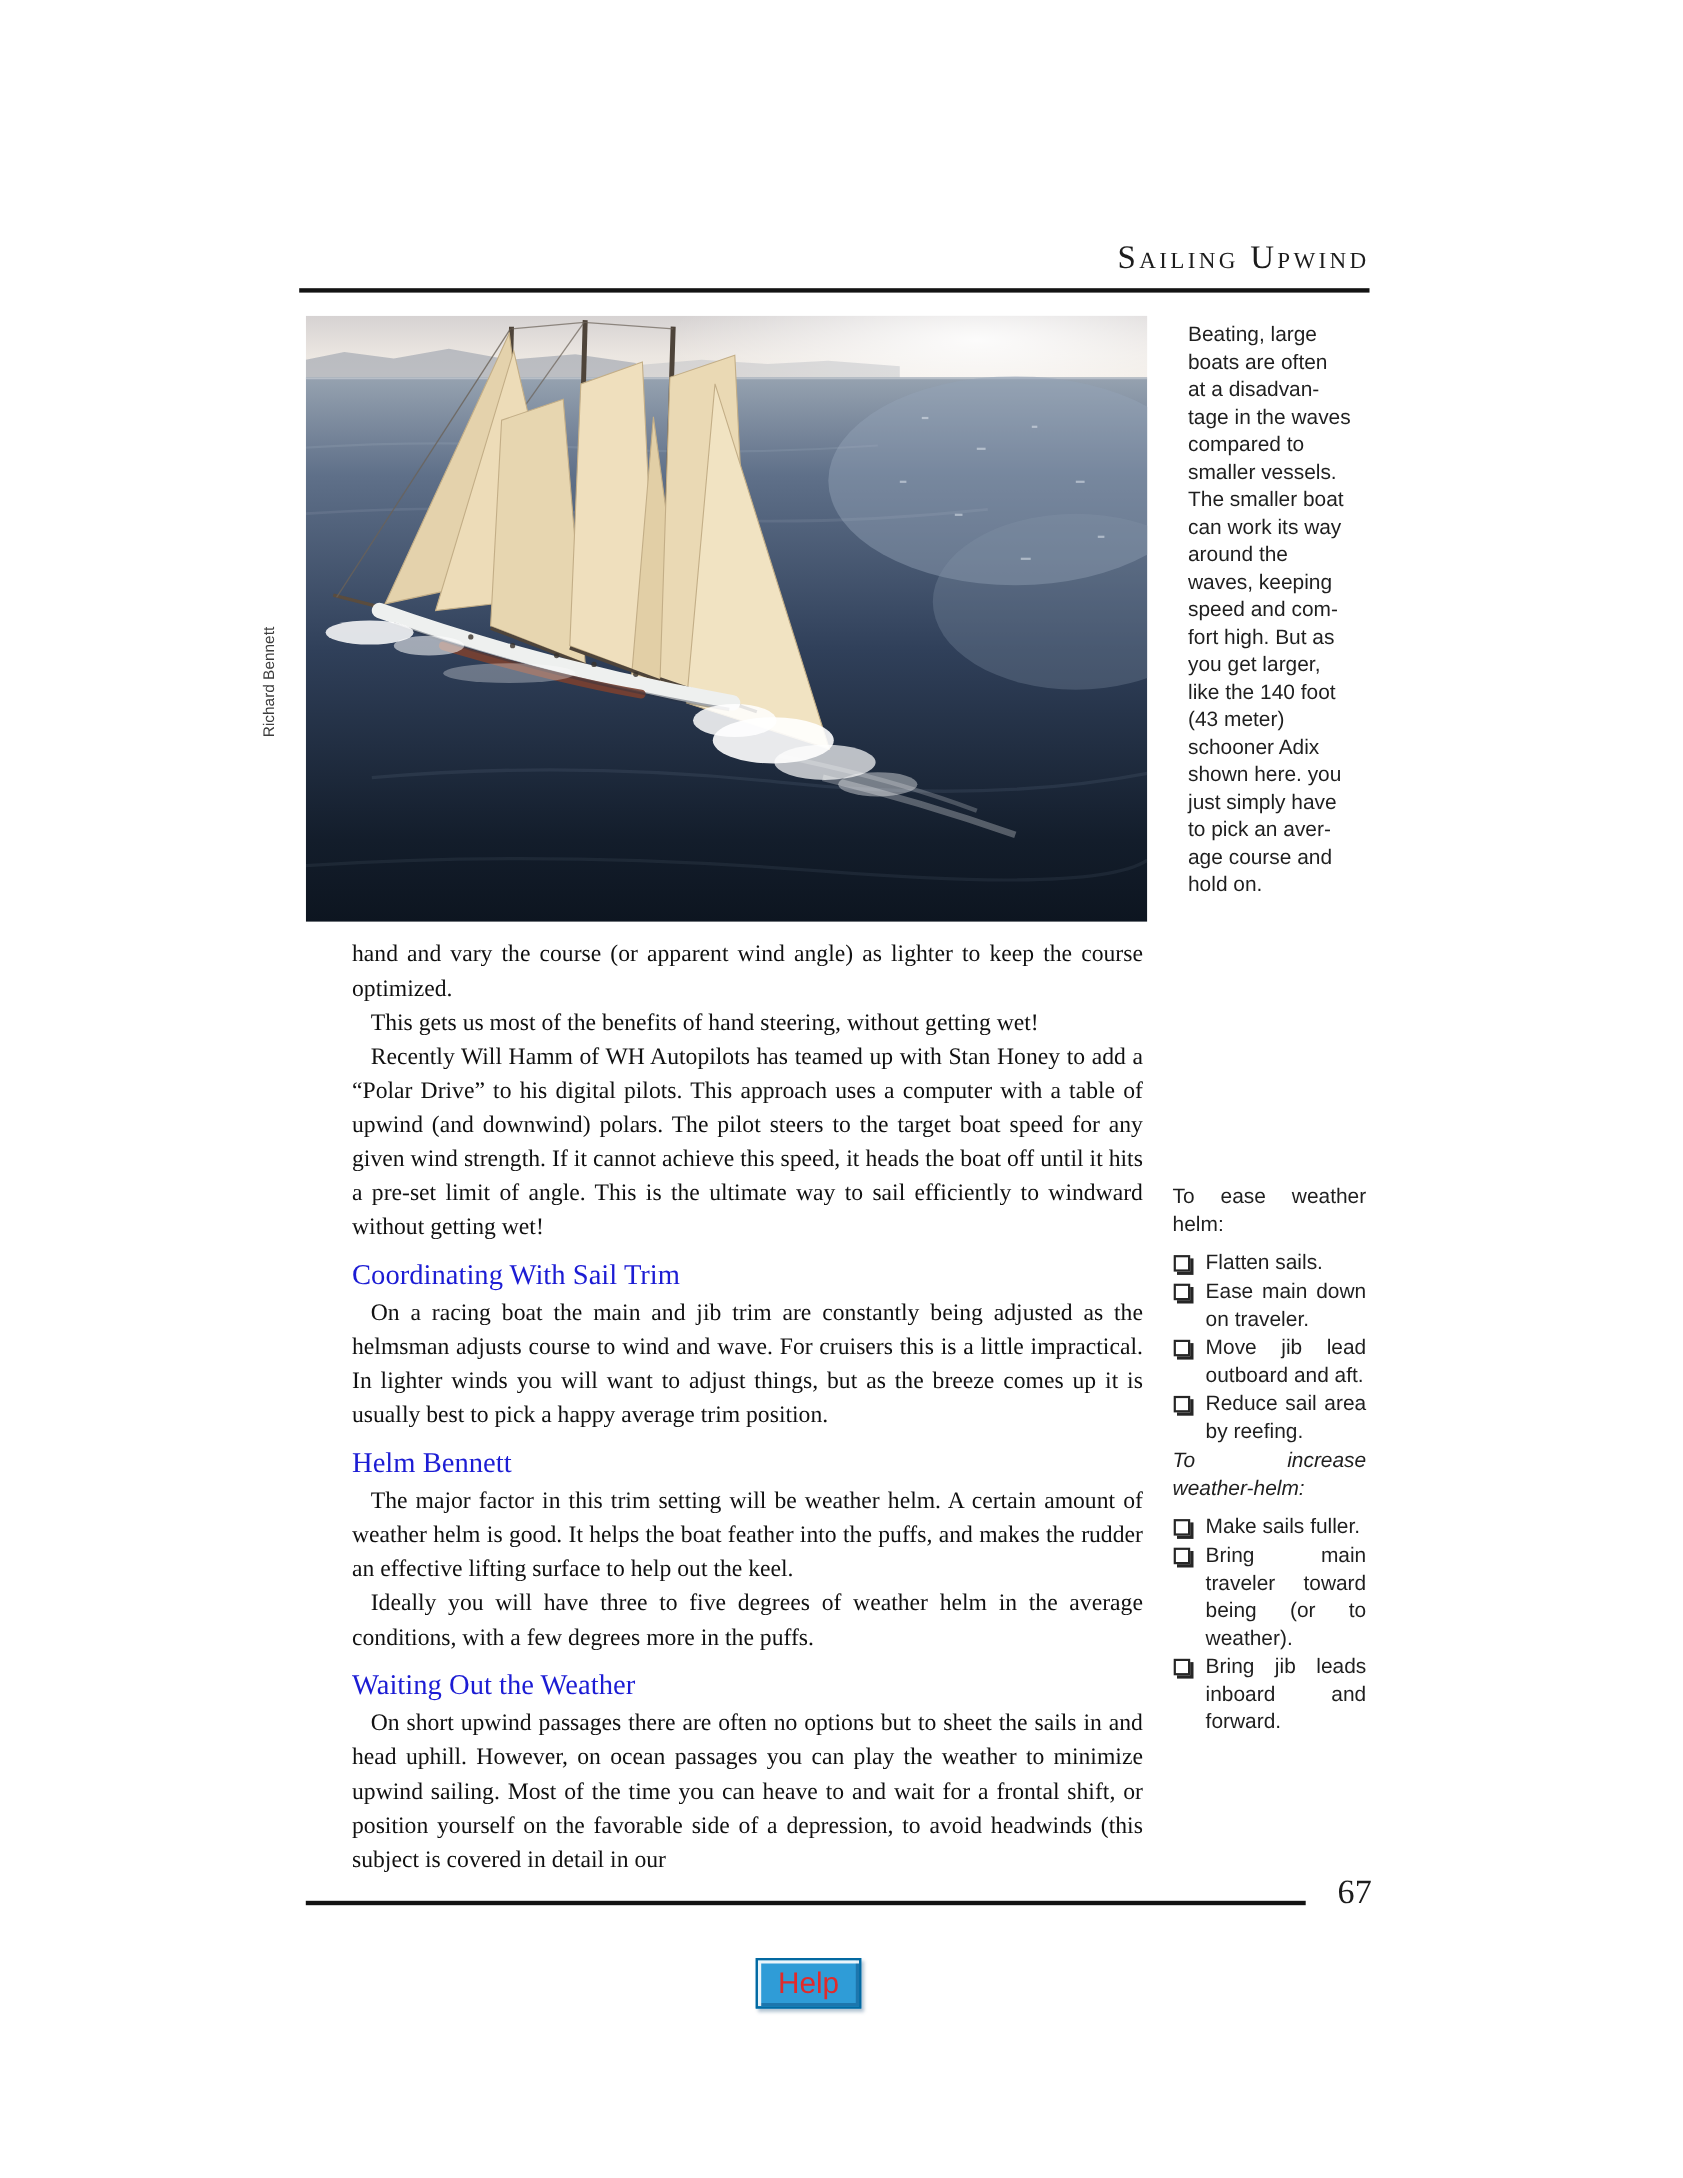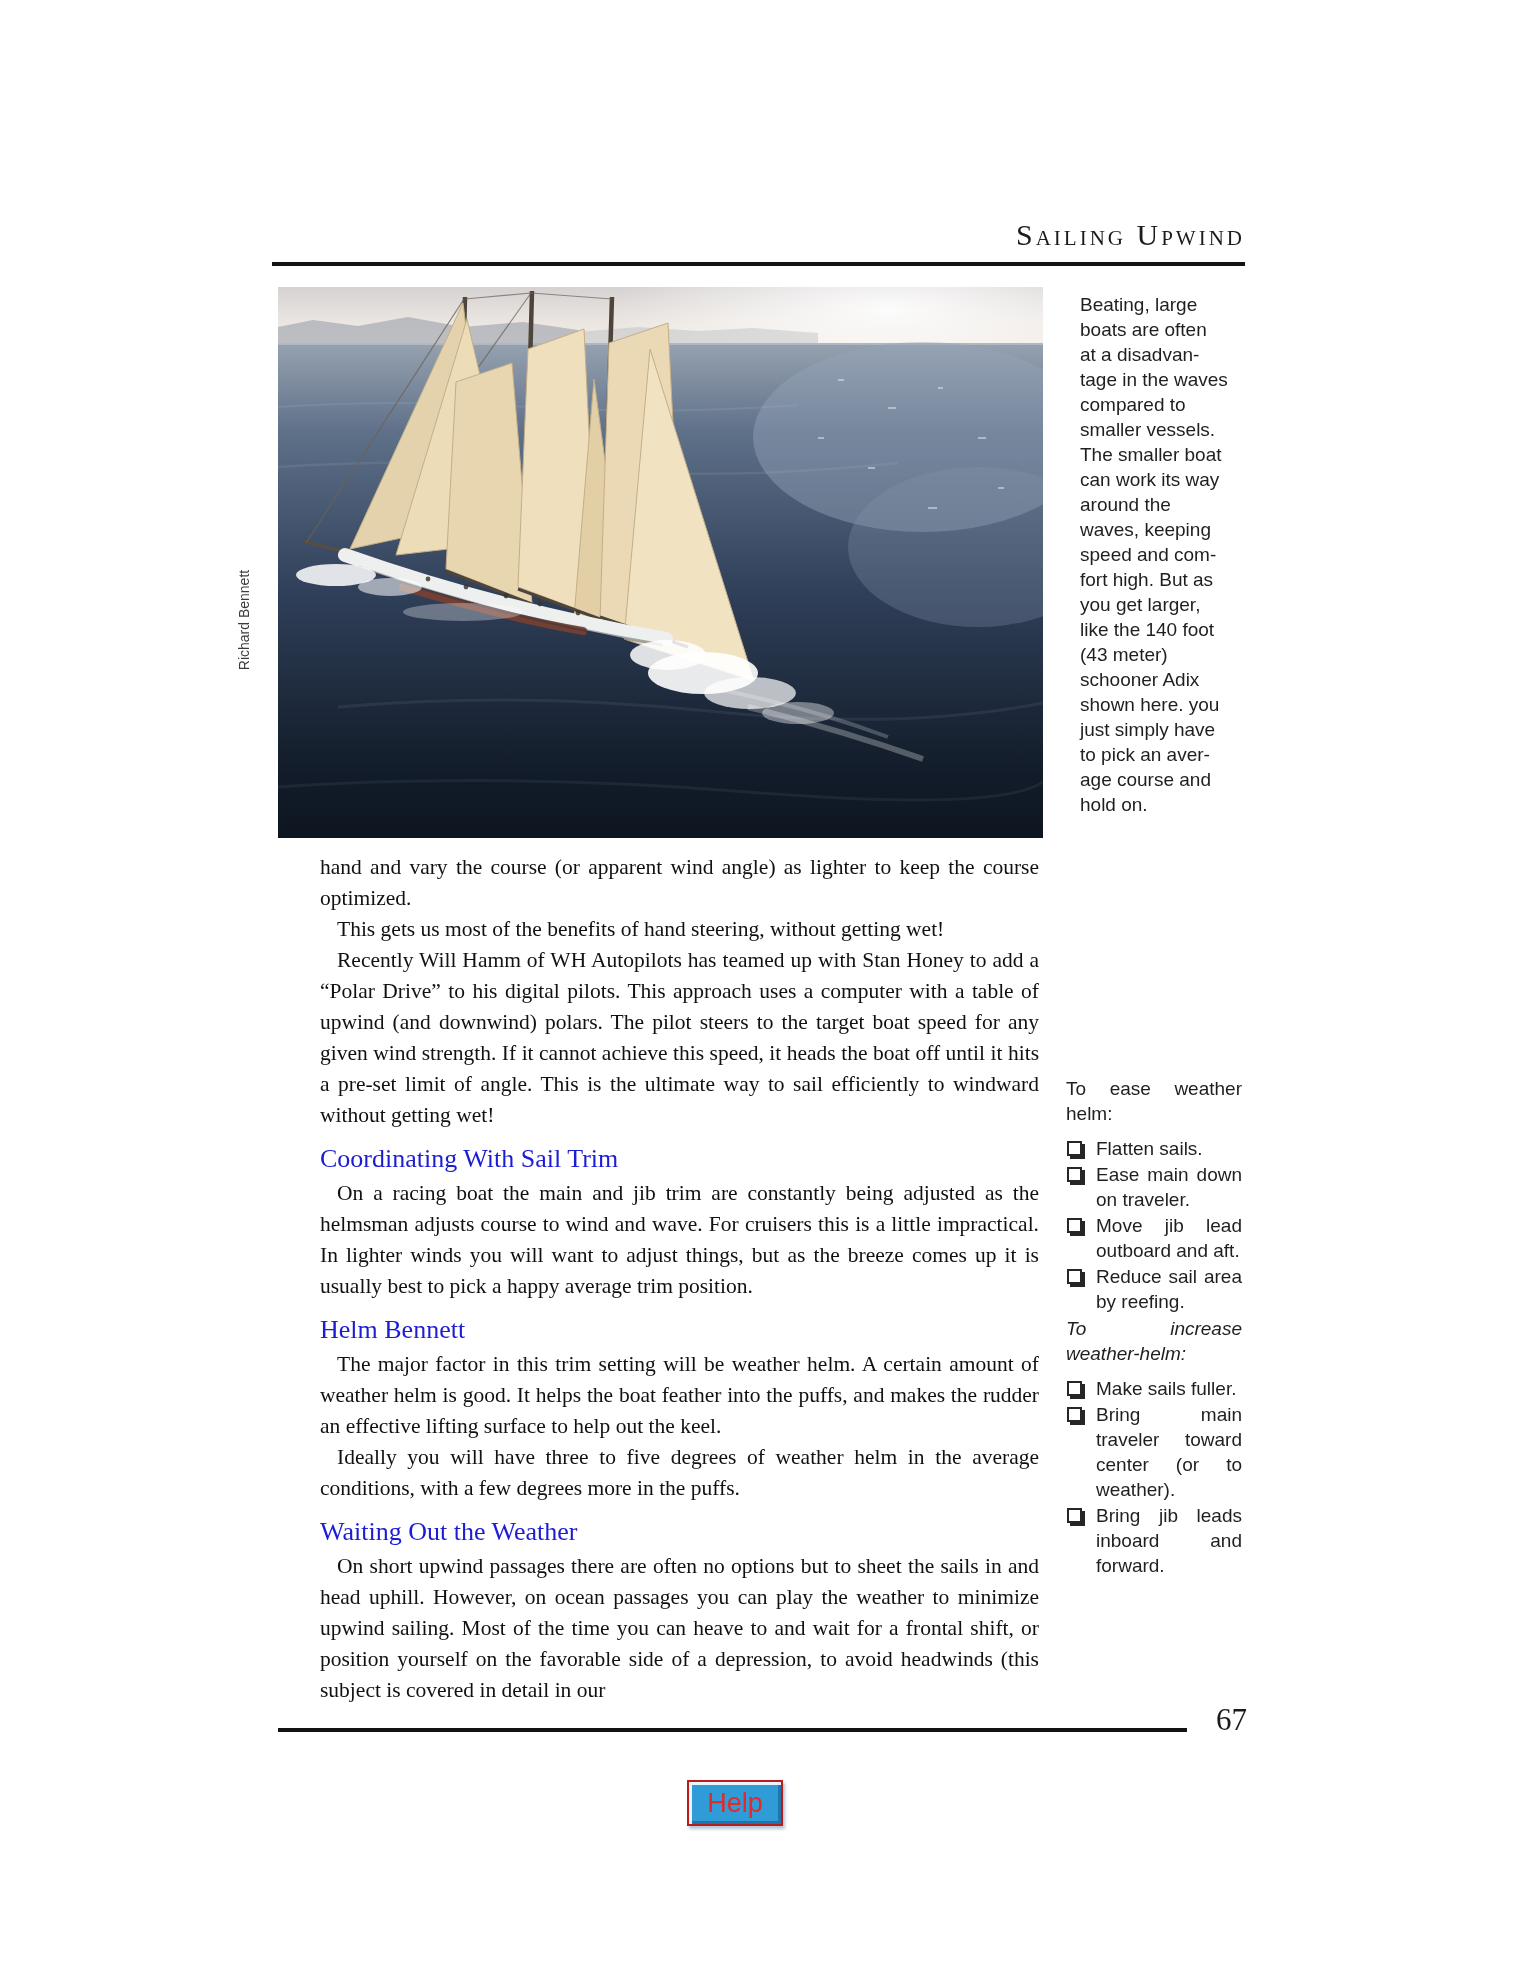--- a/index.html
+++ b/index.html
@@ -39,21 +39,21 @@
   .panel-header.second{margin-top:2px;font-style:italic;}
   .check-item{display:flex;margin:0 0 1px 0;}
   .check-box{flex:0 0 auto;width:11px;height:11px;border:2px solid #262626;
     box-shadow:3px 3px 0 0 #262626;margin:5px 14px 0 1px;background:#fff;}
   .check-text{flex:1 1 auto;text-align:justify;}
 
   
   #rule-bottom{position:absolute;left:278px;top:1728px;width:909px;height:4px;background:#131313;}
   #page-number{position:absolute;left:1216px;top:1702px;font-size:31px;color:#1c1c1c;}
   #help-button{position:absolute;left:687px;top:1780px;width:96px;height:46px;
-    background:#2f9cd7;border:2px solid #b91c1c;box-sizing:border-box;
+    background:#2f9cd7;border:2px solid #0369a1;box-sizing:border-box;
     box-shadow:inset 3px 3px 0 rgba(255,255,255,0.9), inset -3px -3px 0 rgba(9,73,122,0.45),
                2px 3px 3px rgba(40,90,130,0.35);
     display:flex;align-items:center;justify-content:center;cursor:pointer;
     font-family:"Liberation Sans", sans-serif;font-size:27px;color:#e22a2a;}
 </style>
 </head>
 <body>
 
 <div id="page">
 
@@ -221,21 +221,21 @@
     </div>
 
     <div class="panel-header second">To increase weather-helm:</div>
 
     <div class="check-item">
       <span class="check-box"></span>
       <span class="check-text">Make sails fuller.</span>
     </div>
     <div class="check-item">
       <span class="check-box"></span>
-      <span class="check-text">Bring main traveler toward center (or to weather).</span>
+      <span class="check-text">Bring main traveler toward being (or to weather).</span>
     </div>
     <div class="check-item">
       <span class="check-box"></span>
       <span class="check-text">Bring jib leads inboard and forward.</span>
     </div>
   </div>
 
   <div id="rule-bottom"></div>
   <div id="page-number">67</div>
   <div id="help-button">Help</div>

